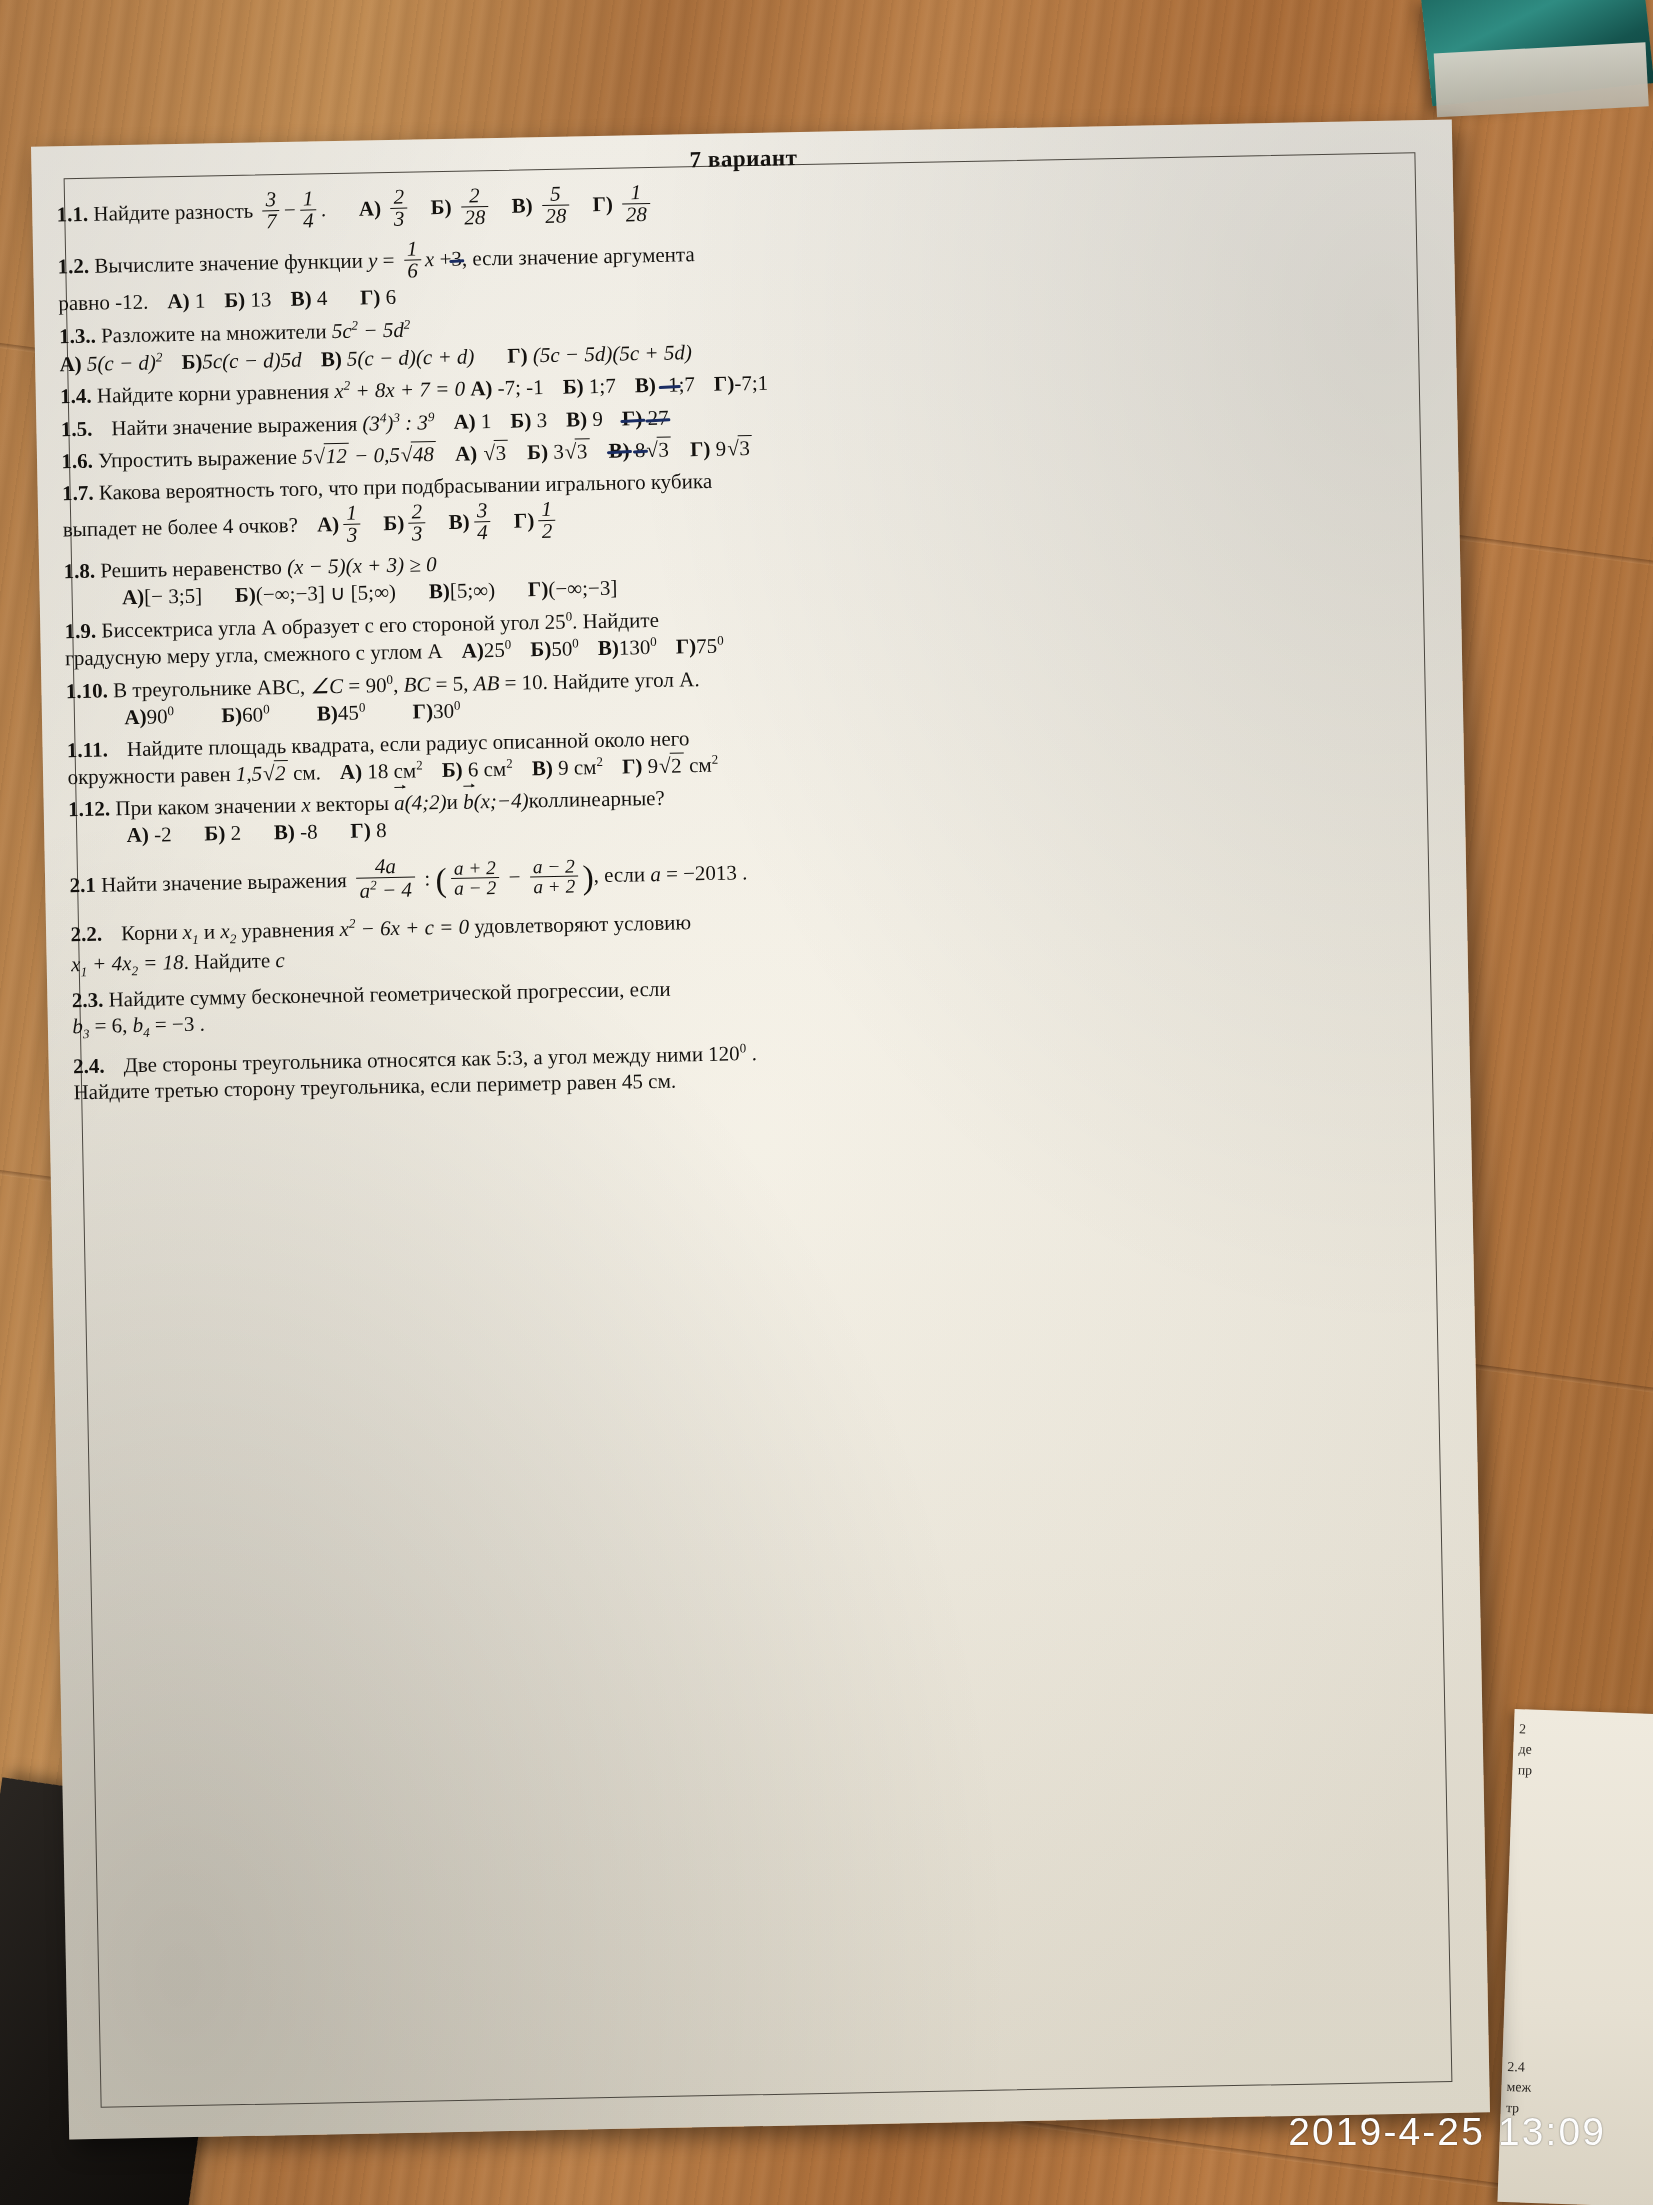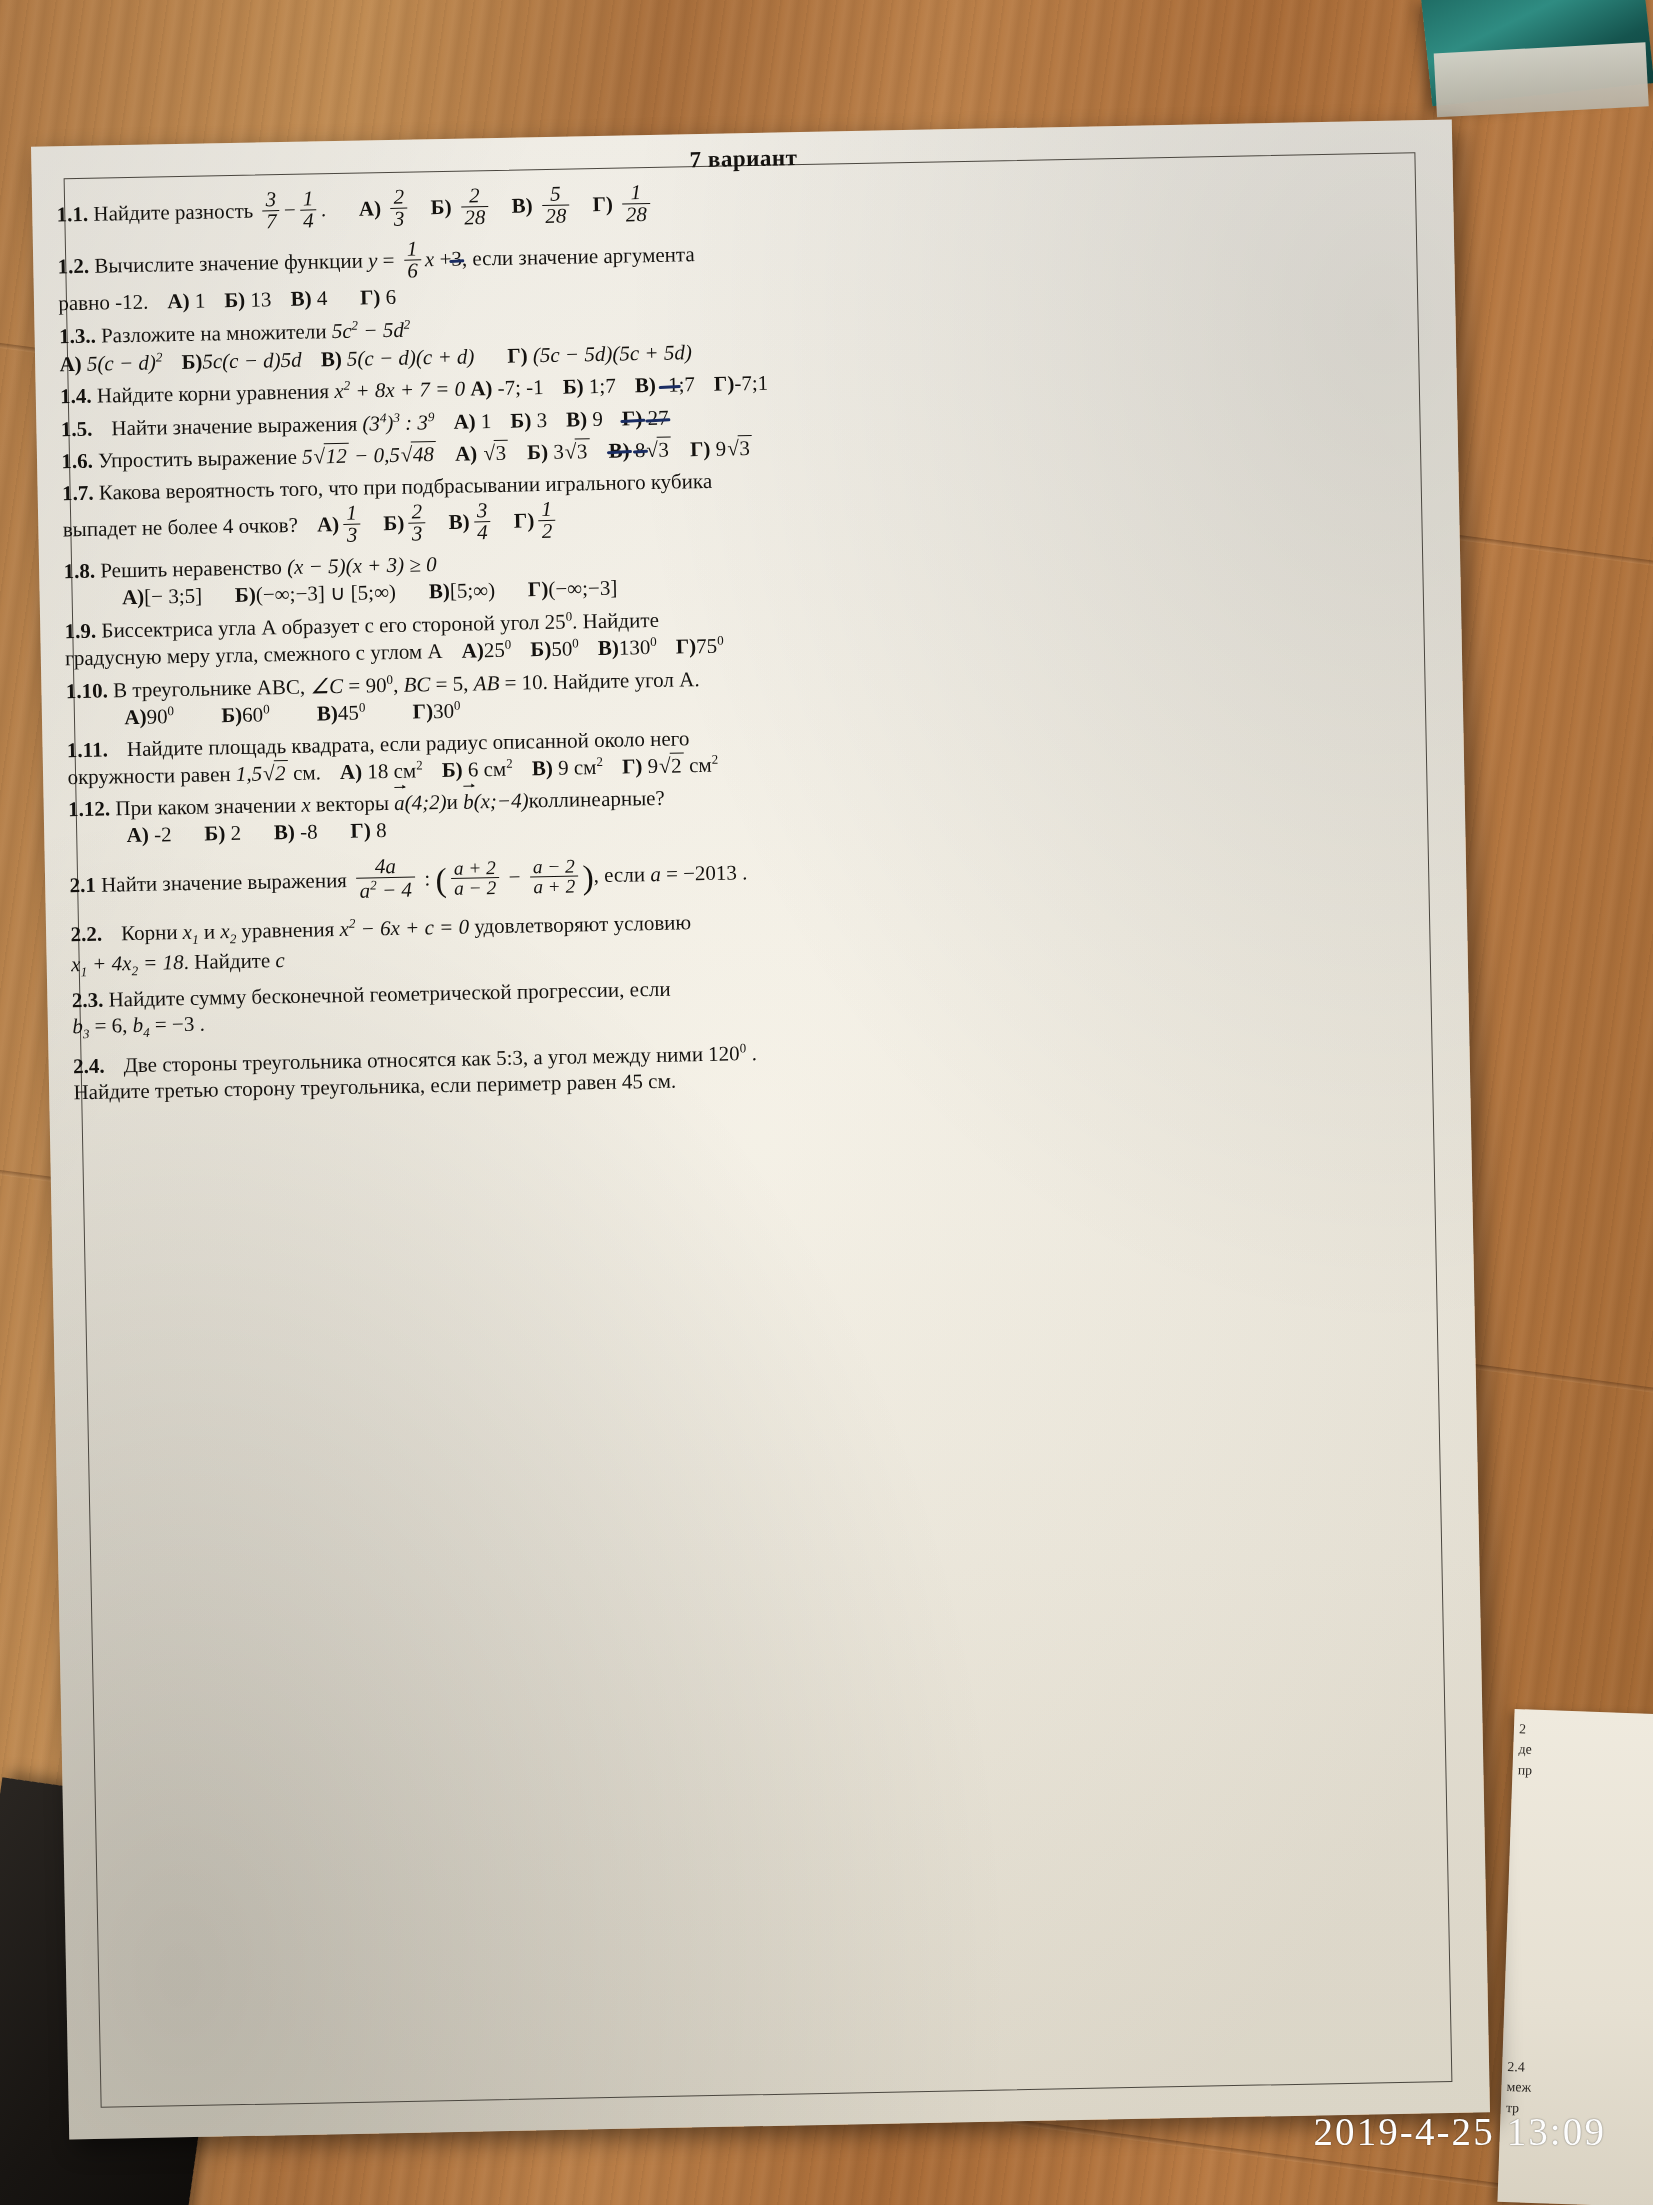--- a/index.html
+++ b/index.html
@@ -198,21 +198,21 @@
     height: 2.7px;
     background: #1a2d63;
     transform: rotate(-2deg);
     border-radius: 1.6px;
   }
   
   #timestamp {
     position: absolute;
     right: 48px;
     bottom: 51px;
-    font-family: Liberation Serif, serif;
+    font-family: Liberation Sans, sans-serif;
     font-size: 39px;
     color: #fdfdfd;
     letter-spacing: 2.1px;
     text-shadow: 0 0 1.6px rgba(0,0,0,0.55);
     white-space: nowrap;
   }
 </style>
 </head>
 <body>
 

